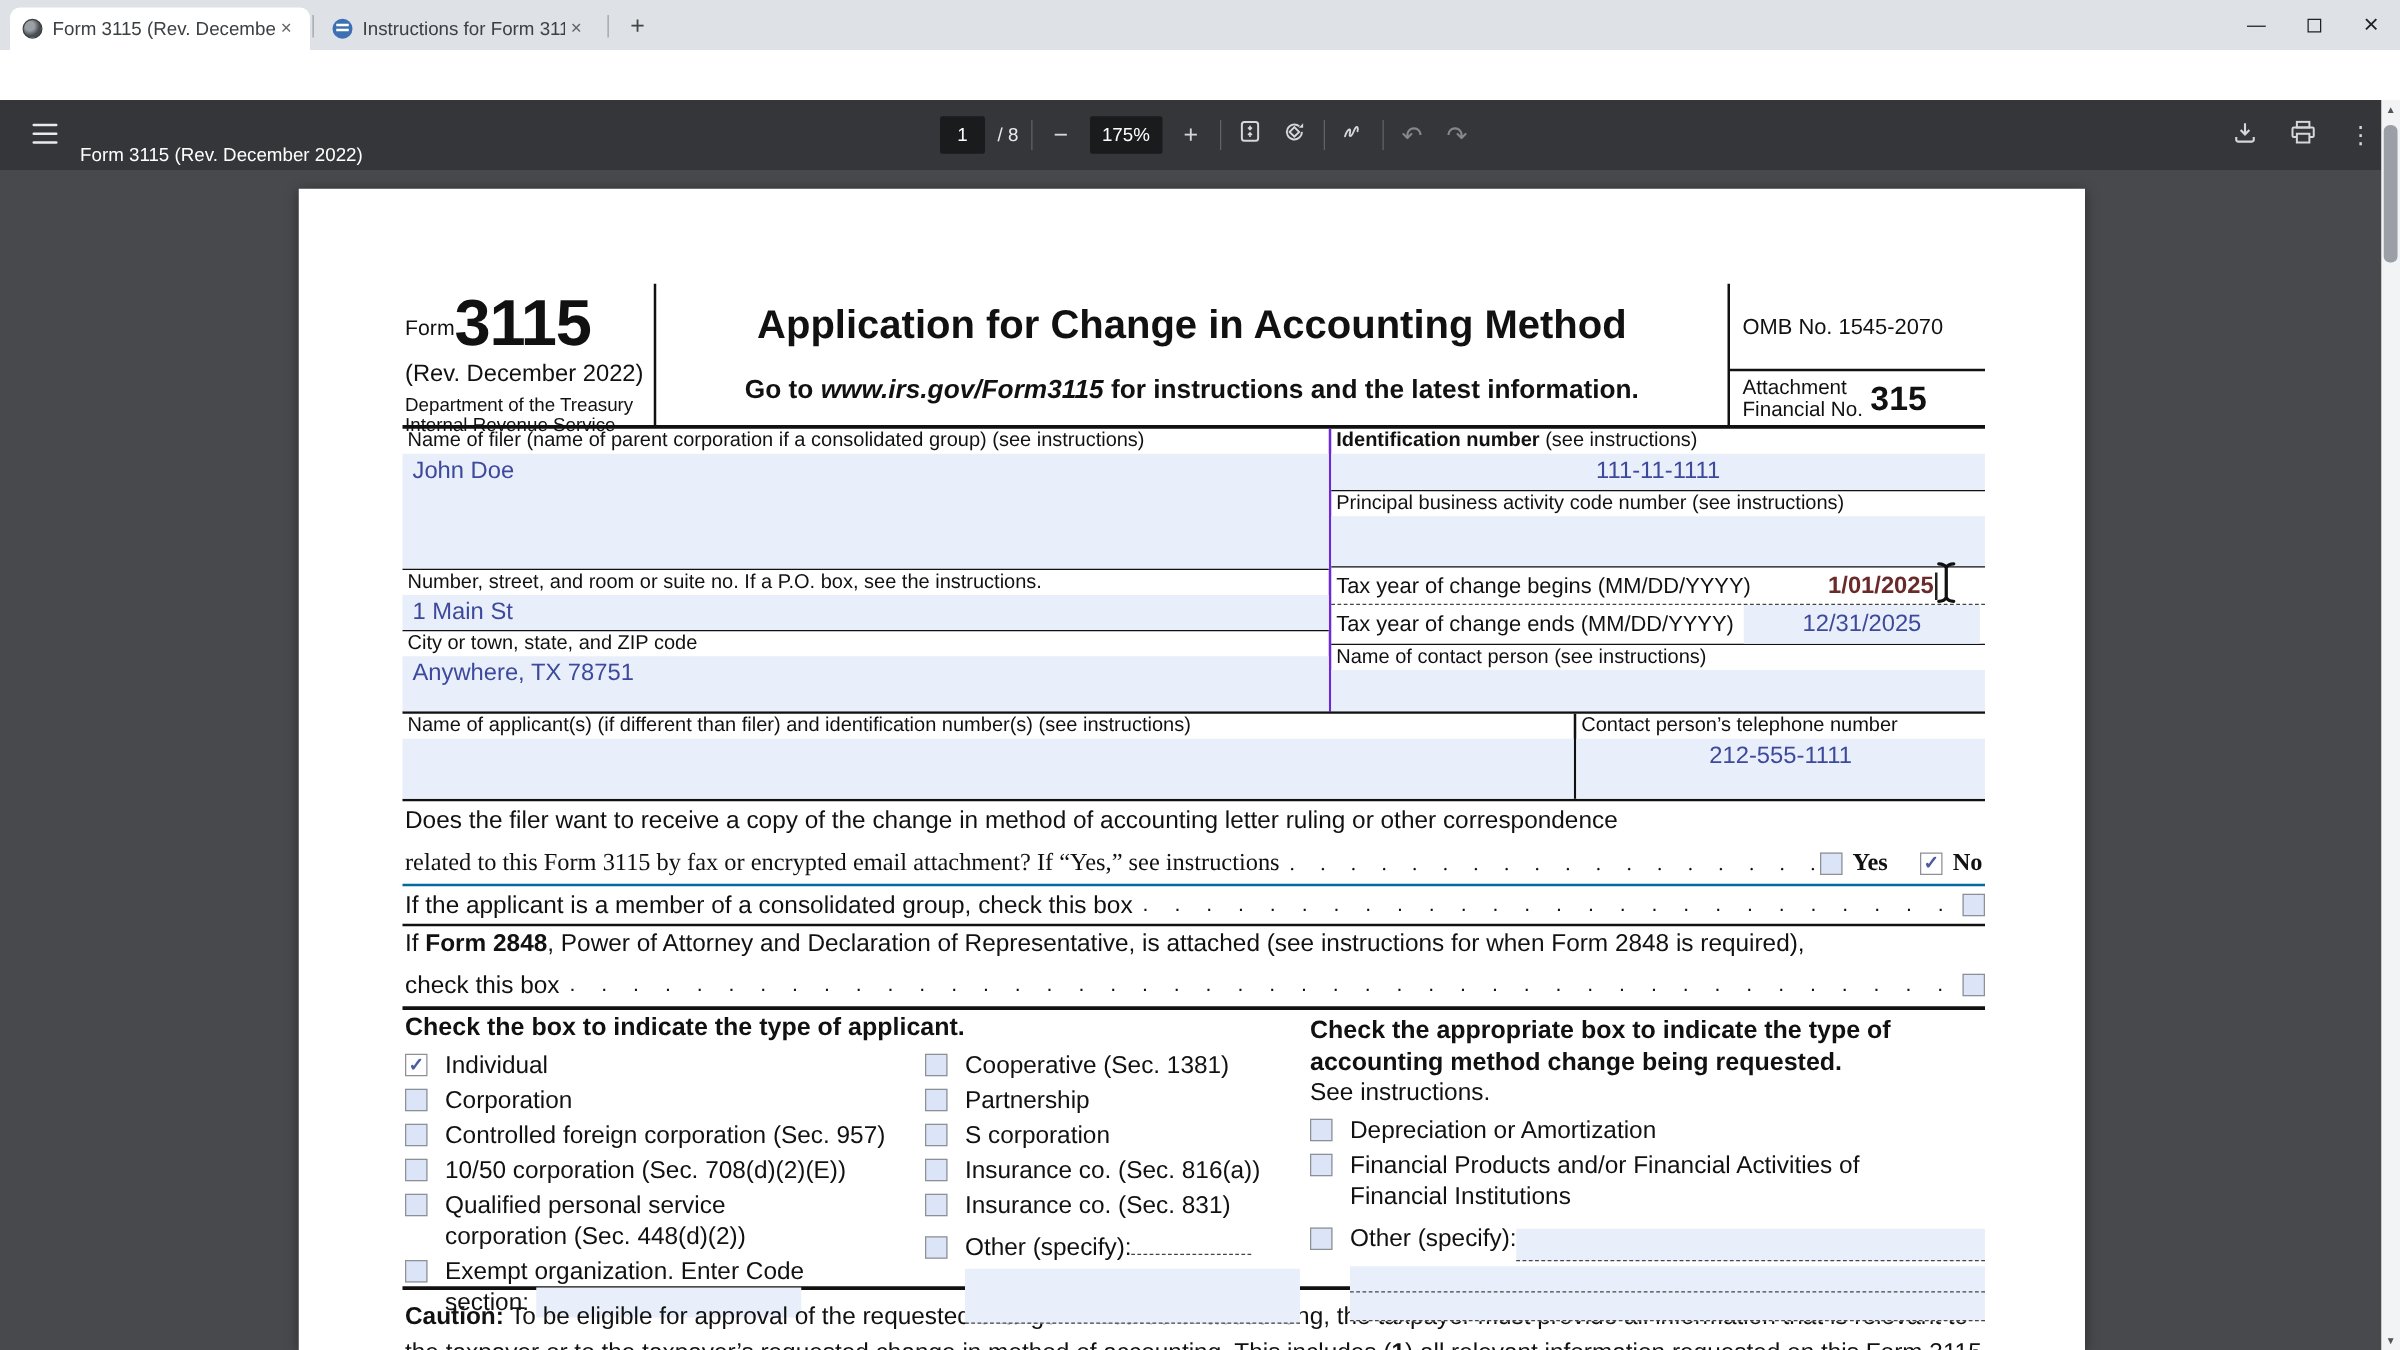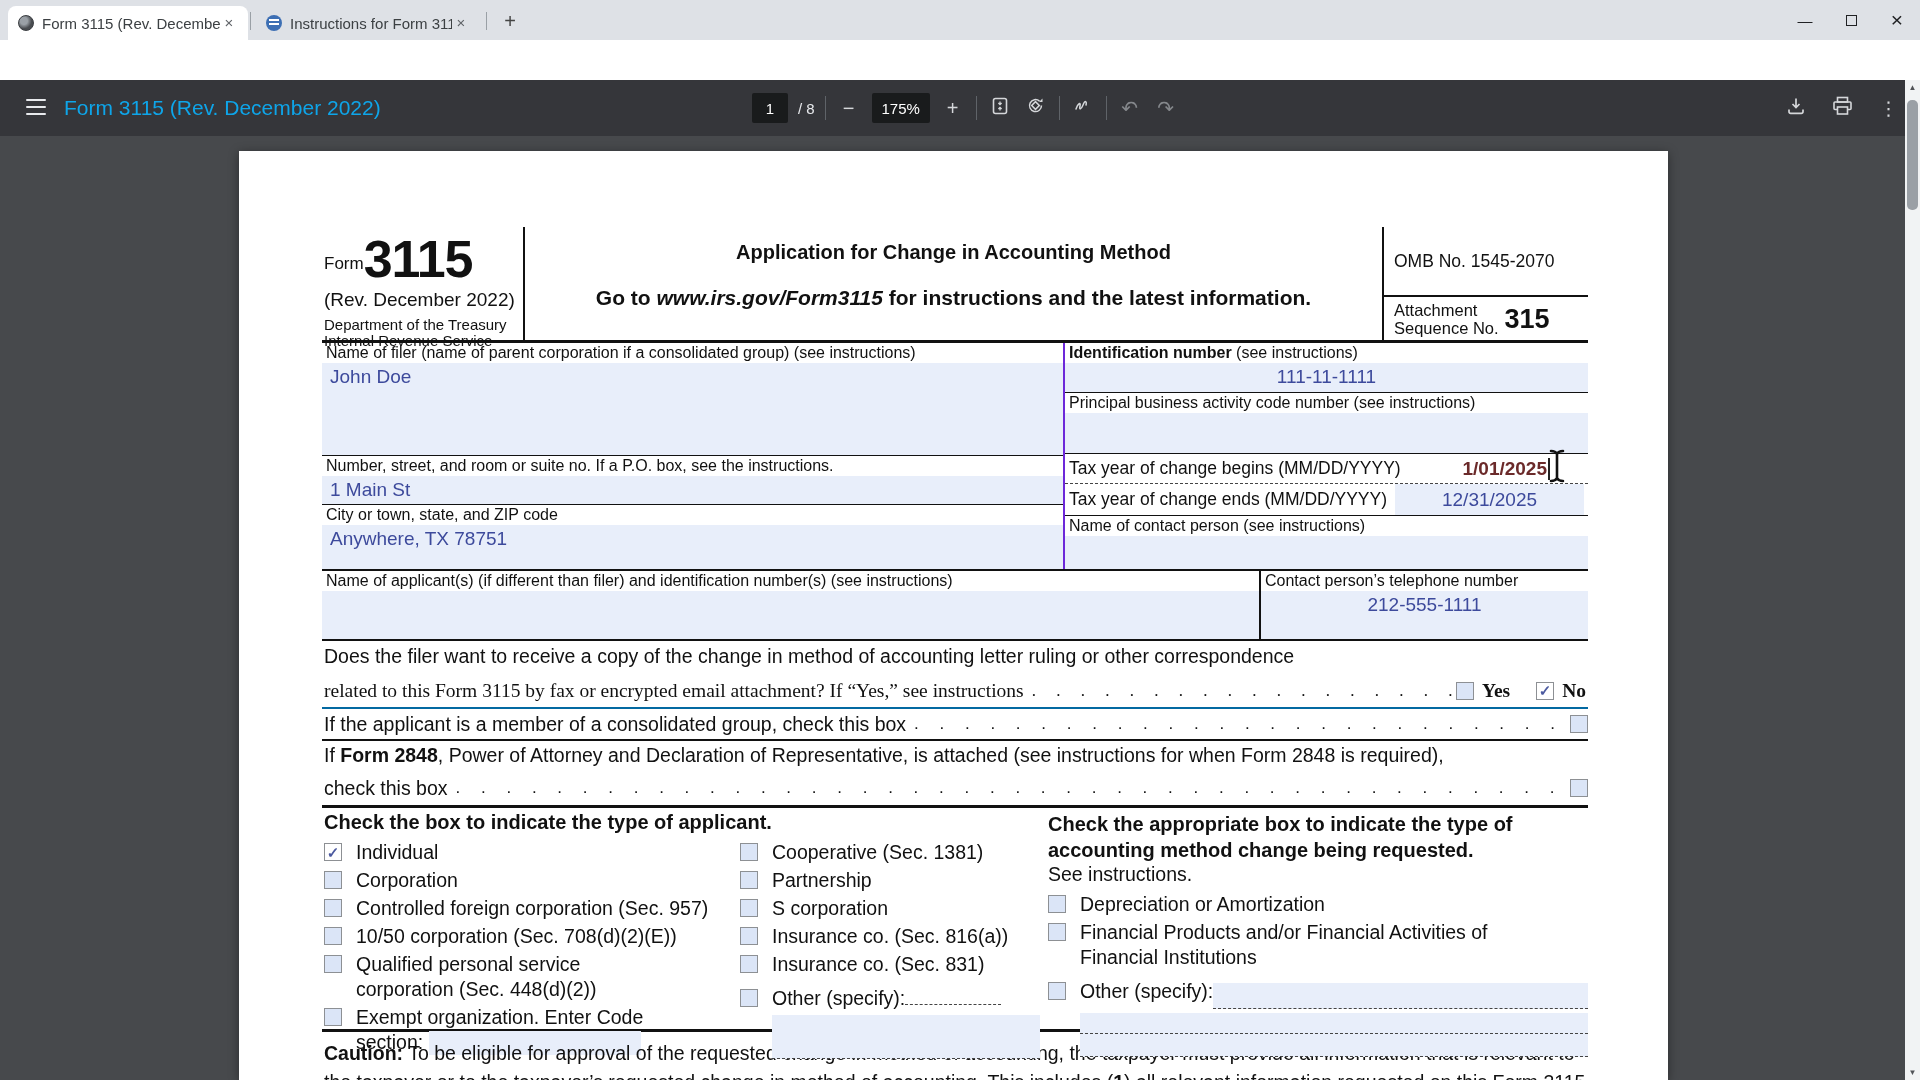--- a/index.html
+++ b/index.html
@@ -29,21 +29,21 @@
   .chip svg { margin-right:5px; }
   .url { font-size:15.5px; color:#202124; flex:1; overflow:hidden; white-space:nowrap; }
   .url-ic { flex:none; margin-left:14px; color:#5f6368; }
   .exts { position:absolute; right:8px; top:44px; height:32px; display:flex; align-items:center; gap:14px; }
   .ext-sep { width:1px; height:18px; background:#dadce0; }
   
   .viewer { position:absolute; top:80px; left:0; width:1920px; height:1000px; background:#47494c; }
   .pdfbar { position:absolute; top:0; left:0; width:1920px; height:56px; background:#35363a; color:#e8eaed; }
   .hamburger { position:absolute; left:26px; top:19px; width:20px; height:16px; }
   .hamburger div { height:2px; background:#e8eaed; margin-bottom:5px; border-radius:1px;}
-  .pdftitle { position:absolute; left:64px; top:16px; font-size:21px; color:#0ea5e9; }
+  .pdftitle { position:absolute; left:64px; top:36px; font-size:15px; color:#ffffff; }
   .pdfctr { position:absolute; left:752px; top:13px; height:30px; display:flex; align-items:center; gap:10px; }
   .darkbox { background:#191b1c; border-radius:2px; height:30px; color:#ffffff; font-size:15px; display:flex; align-items:center; justify-content:center; }
   .pgbox { width:36px; }
   .zoombox { width:58px; }
   .pdfsep { width:1px; height:24px; background:#5f6368; }
   .pdfic { color:#d5d7da; font-size:20px; width:26px; text-align:center; }
   .dim { color:#85888c; }
   .pdfright { position:absolute; right:22px; top:13px; height:30px; display:flex; align-items:center; gap:26px; }
   
   .scrollbar { position:absolute; right:0; top:0; width:15px; height:1000px; background:#f1f3f4; }
@@ -56,21 +56,21 @@
   .val { color:#3d4a9c; font-size:19px; }
   .lbl { font-size:16px; padding:1px 4px; height:20px; white-space:nowrap; overflow:hidden; }
   
   .fh { display:flex; height:116px; border-bottom:3px solid #111; }
   .fh-left { width:203px; border-right:2px solid #111; padding:2px 0 0 2px; }
   .fh-form { font-size:17px; vertical-align:8px; }
   .fh-num { font-size:52px; font-weight:bold; letter-spacing:-1px; }
   .fh-rev { font-size:19px; margin-top:0px; }
   .fh-dept { font-size:15px; margin-top:6px; line-height:16px; }
   .fh-center { flex:1; text-align:center; display:flex; flex-direction:column; }
-  .fh-title { font-size:20px; font-weight:bold; margin-top:14px; }
+  .fh-title { font-size:32px; font-weight:bold; margin-top:14px; }
   .fh-goto { font-size:21px; font-weight:bold; margin-top:22px; }
   .fh-goto i { font-style:italic; }
   .fh-right { width:206px; border-left:2px solid #111; display:flex; flex-direction:column; }
   .omb { height:70px; border-bottom:2px solid #111; font-size:17.5px; display:flex; align-items:center; padding-left:10px; }
   .attach { flex:1; display:flex; align-items:center; padding-left:10px; font-size:16.5px; line-height:18px; }
   .attach b { font-size:27px; margin-left:6px; }
   
   .info { display:flex; height:228px; border-bottom:2px solid #111; }
   .i-left { flex:1; border-right:2px solid #6d28d9; display:flex; flex-direction:column; }
   .i-right { width:523px; display:flex; flex-direction:column; }
@@ -281,21 +281,21 @@
           <div class="fh-rev">(Rev. December 2022)</div>
           <div class="fh-dept"><span>Department of the Treasury</span><br><span>Internal Revenue Service</span></div>
         </div>
         <div class="fh-center">
           <div class="fh-title">Application for Change in Accounting Method</div>
           <div class="fh-goto"><span>Go to </span><i>www.irs.gov/Form3115</i><span> for instructions and the latest information.</span></div>
         </div>
         <div class="fh-right">
           <div class="omb">OMB No. 1545-2070</div>
           <div class="attach">
-              <span><span>Attachment</span><br><span>Sequence No.</span></span>
+              <span><span>Attachment</span><br><span>Financial No.</span></span>
               <b>315</b>
             </div>
         </div>
       </div>
 
       <div class="info">
         <div class="i-left">
           <div class="lbl">Name of filer (name of parent corporation if a consolidated group) (see instructions)</div>
           <div class="fill fval val bb1" style="height:93px;">John Doe</div>
           <div class="lbl">Number, street, and room or suite no. If a P.O. box, see the instructions.</div>

